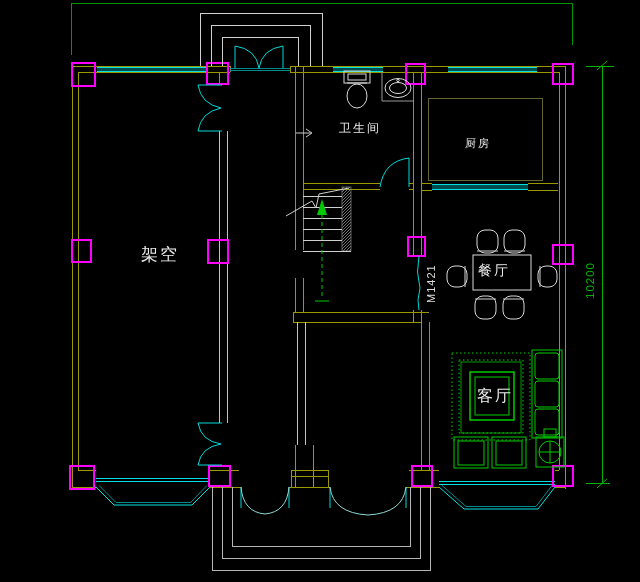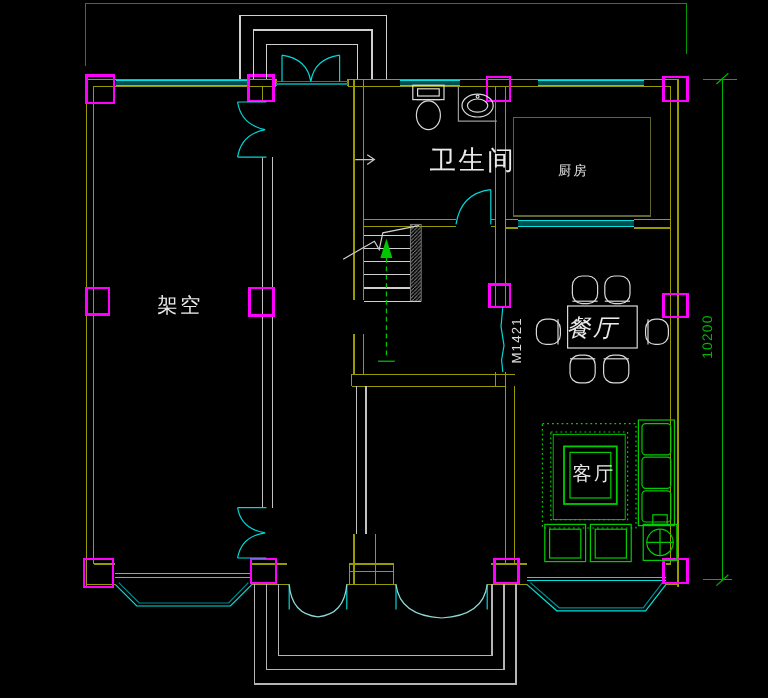--- a/index.html
+++ b/index.html
@@ -181,20 +181,20 @@
   </g>
 
   <g class="crisp" stroke="var(--c-stair)">
     <path d="M200,66 V13 H322 V66 M211,66 V25 H310 V66 M222,66 V37 H298 V66"></path>
   </g>
   <g class="crisp" stroke="#b5b5b5">
     <path d="M212,487 V570 H430 V487 M222,487 V558 H420 V487 M232,487 V546 H410 V487"></path>
   </g>
 </svg>
 
-  <div class="room-label" style="left:105px;top:246px;width:90px;font-size:17px;">架空</div>
-  <div class="room-label" style="left:320px;top:122px;width:110px;font-size:22px;text-align:right;">卫生间</div>
+  <div class="room-label" style="left:89px;top:246px;width:90px;font-size:17px;text-align:right;">架空</div>
+  <div class="room-label" style="left:305px;top:122px;width:110px;font-size:12px;">卫生间</div>
   <div class="room-label" style="left:423px;top:137px;width:110px;font-size:11px;">厨房</div>
-  <div class="room-label" style="left:464px;top:263px;width:60px;font-size:20px;font-style:italic;">餐厅</div>
+  <div class="room-label" style="left:464px;top:263px;width:60px;font-size:14px;">餐厅</div>
   <div class="room-label" style="left:465px;top:387px;width:60px;font-size:16px;">客厅</div>
   <div class="vlabel" style="left:425px;top:303px;color:#dcdcdc;font-size:11px;width:48px;">M1421</div>
   <div class="vlabel" style="left:584px;top:299px;color:var(--c-dimension,#00b300);font-size:11.5px;width:46px;">10200</div>
 </div>
 
 </body></html>

